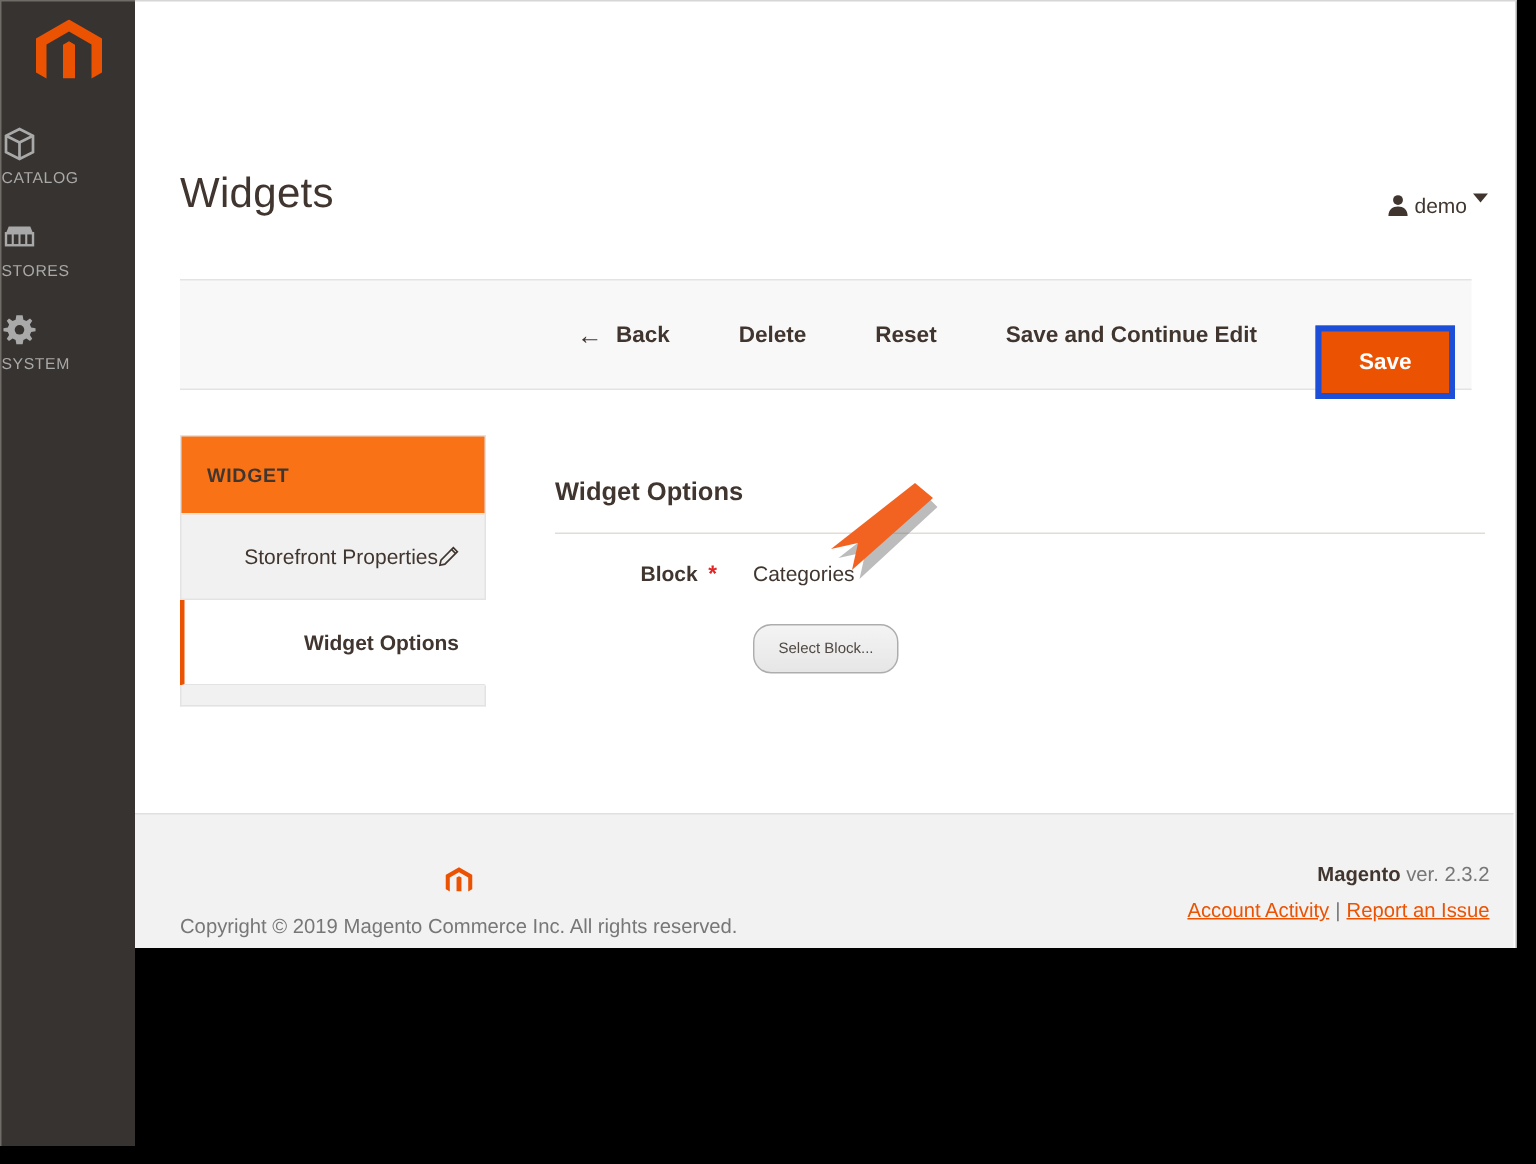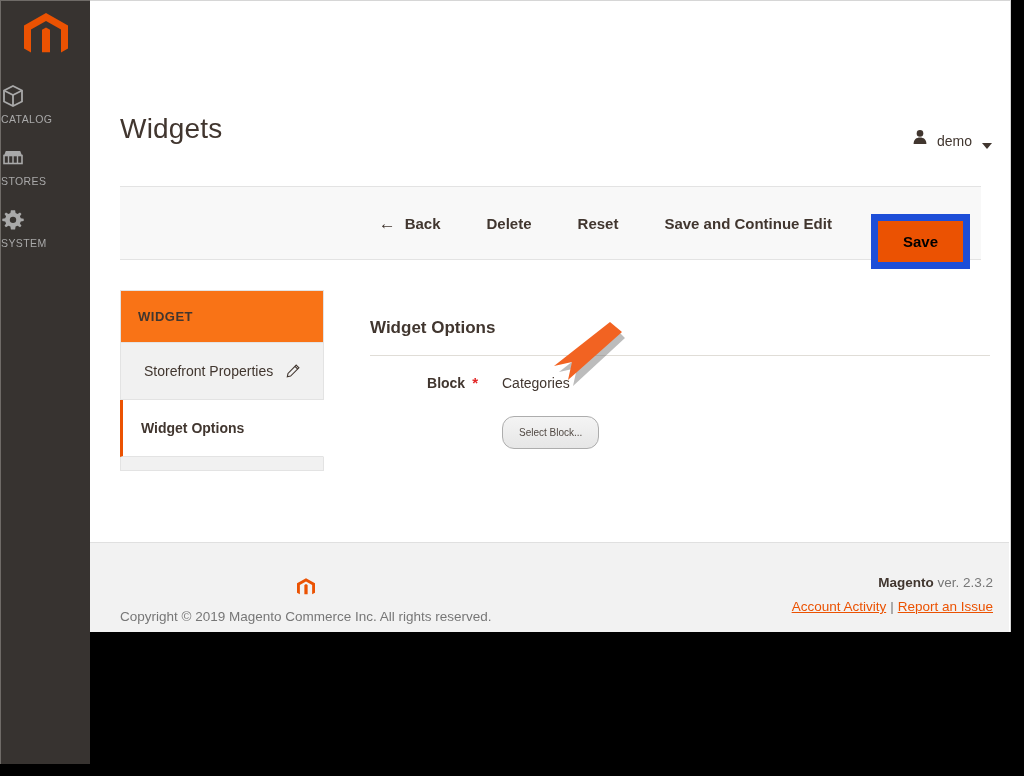--- a/index.html
+++ b/index.html
@@ -76,22 +76,22 @@
     left: 30px; top: 112px;
     font-size: 28px;
     font-weight: normal;
     color: #41362f;
     letter-spacing: 0.2px;
   }
   .user-menu {
     position: absolute;
     right: 18px; top: 128px;
     display: flex;
-    align-items: flex-end;
-    gap: 9px;
+    align-items: flex-start;
+    gap: 3px;
     cursor: pointer;
   }
   .user-name {
     font-size: 14px;
     color: #41362f;
   }
   .caret-down {
     width: 0; height: 0;
     border-left: 5px solid transparent;
     border-right: 5px solid transparent;
@@ -123,22 +123,22 @@
     cursor: pointer;
     padding: 0 23px;
     display: flex;
     align-items: center;
     gap: 9px;
     white-space: nowrap;
   }
   .arrow-left-ic { font-size: 17px; font-weight: normal; line-height: 1; }
   .tb-save {
     background: #eb5202;
-    border: 7px solid #1d4ed8;
-    color: #000000;
+    border: 4px solid #1d4ed8;
+    color: #ffffff;
     font-family: "Liberation Sans", sans-serif;
     font-size: 15px;
     font-weight: bold;
     padding: 12px 25px;
     margin-left: 16px;
     cursor: pointer;
     margin-top: 36px;
   }
 
   
@@ -160,27 +160,27 @@
     padding: 18px 17px;
     font-size: 13px;
     font-weight: bold;
     letter-spacing: 0.5px;
     color: #41362f;
   }
   .tab {
     background: #f1f1f1;
     border: 1px solid #e3e3e3;
     border-top: none;
-    padding: 20px 23px;
+    padding: 20px 17px;
     font-size: 14px;
     color: #41362f;
     cursor: pointer;
     display: flex;
     align-items: center;
-    justify-content: space-between;
+    justify-content: flex-end;
   }
   .tab.active {
     background: #ffffff;
     border-left: 3px solid #eb5202;
     padding-left: 18px;
     font-weight: bold;
     border-right-color: #ffffff;
   }
   .tab-stub {
     height: 14px;

